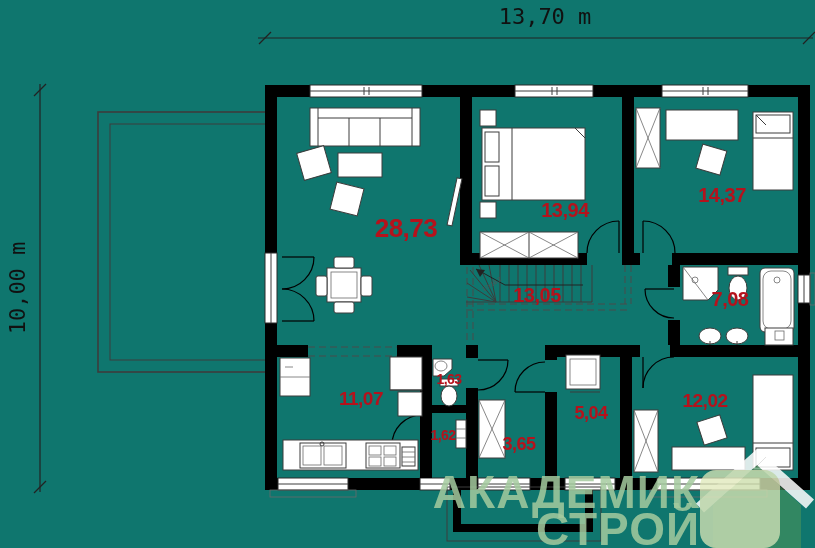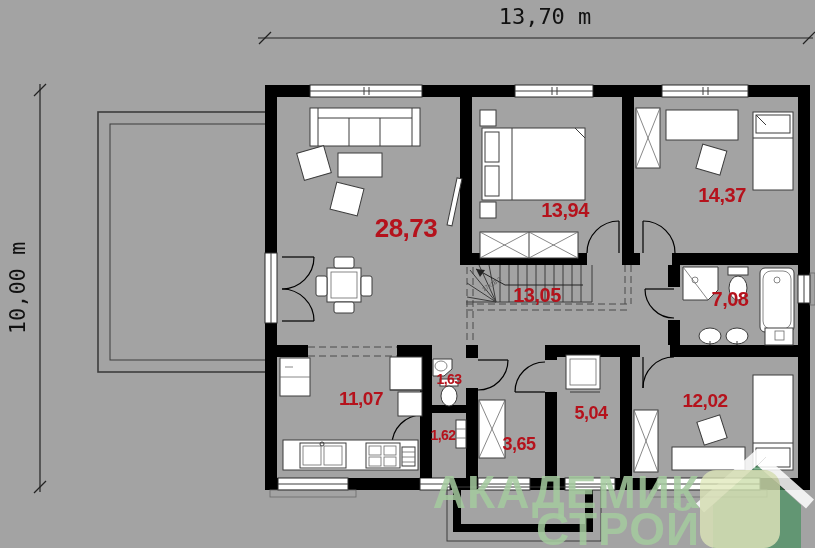--- a/index.html
+++ b/index.html
@@ -1,16 +1,16 @@
 <!DOCTYPE html>
 <html><head>
 <meta charset="utf-8">
 <style>
   html,body{margin:0;padding:0;background:#ffffff;}
-  .page{position:relative;width:815px;height:548px;background:#a3a3a3;overflow:hidden;
+  .page{position:relative;width:815px;height:548px;background:#0f766e;overflow:hidden;
         font-family:"DejaVu Sans Mono", monospace;}
   svg{position:absolute;left:0;top:0;}
   .wall{fill:#000;stroke:none;}
   .thin{fill:none;stroke:#3c3c3c;stroke-width:1;}
   .thin2{fill:none;stroke:#6a6a6a;stroke-width:0.8;}
   .furn{fill:#ffffff;stroke:#3c3c3c;stroke-width:1;}
   .win{fill:#ffffff;stroke:#2a2a2a;stroke-width:1;}
   .arc{fill:none;stroke:#000;stroke-width:1.2;}
   .dash{fill:none;stroke:#4a4a4a;stroke-width:1;stroke-dasharray:7 4;}
   .dimline{stroke:#222;stroke-width:1.2;fill:none;}

